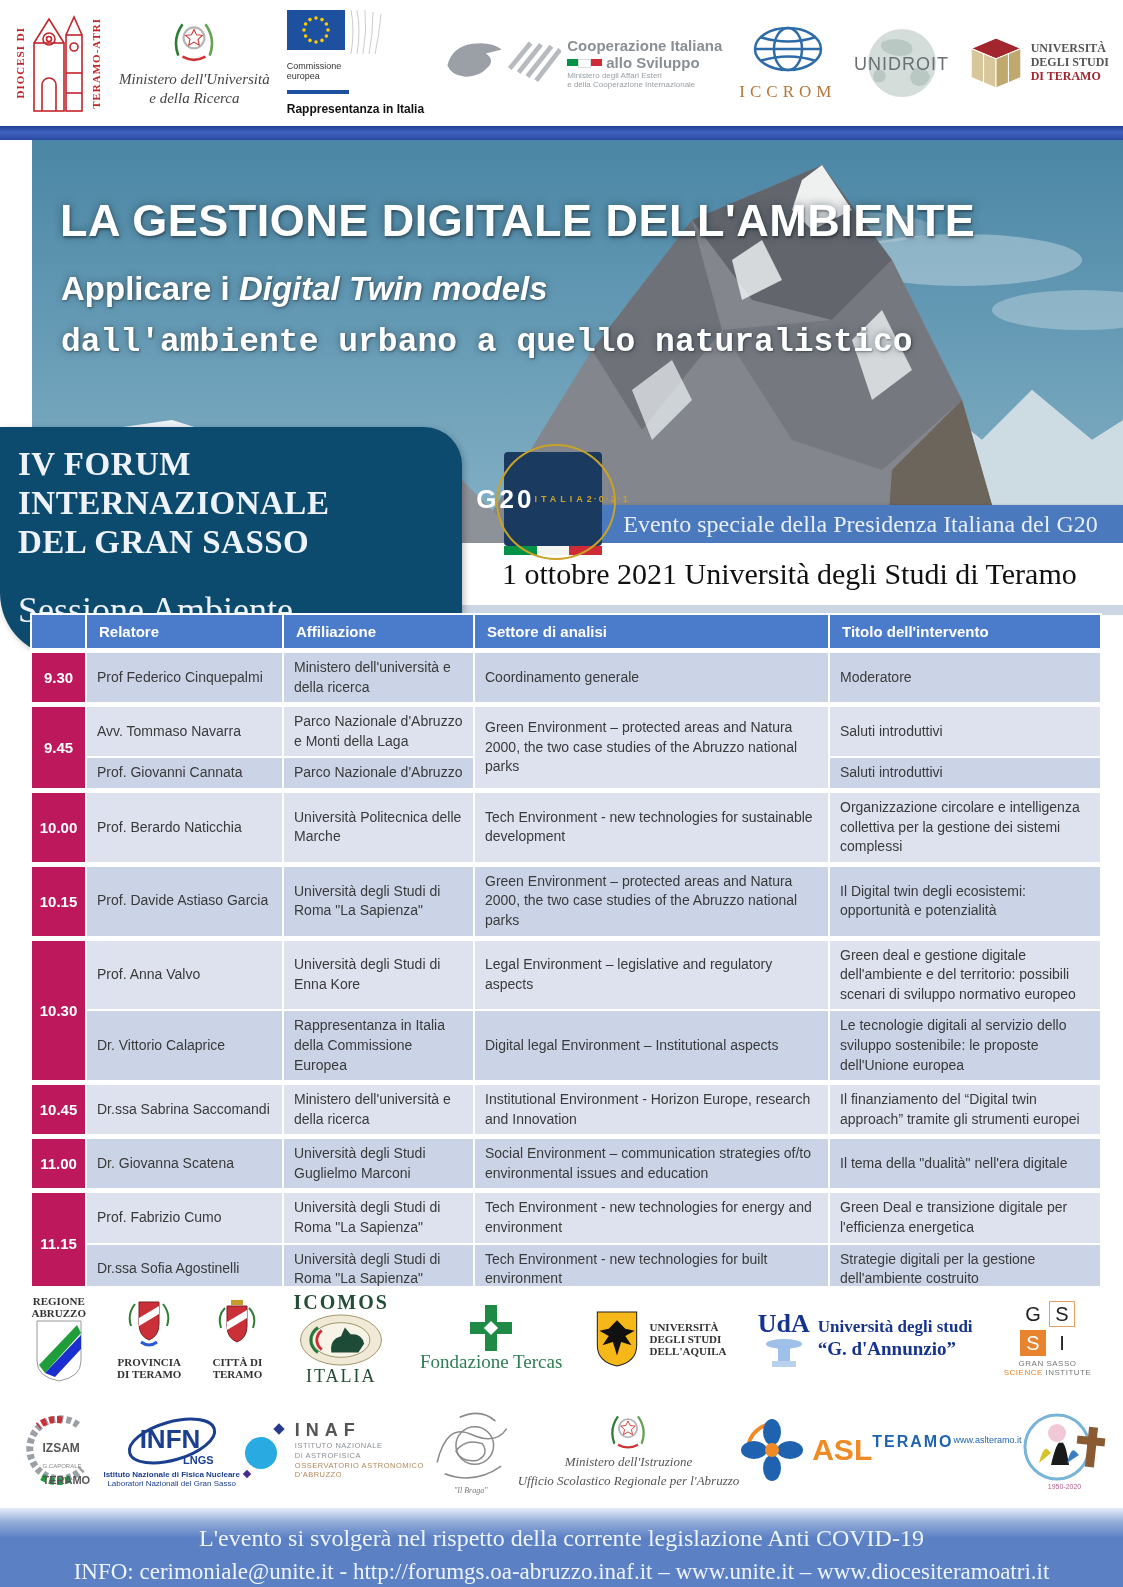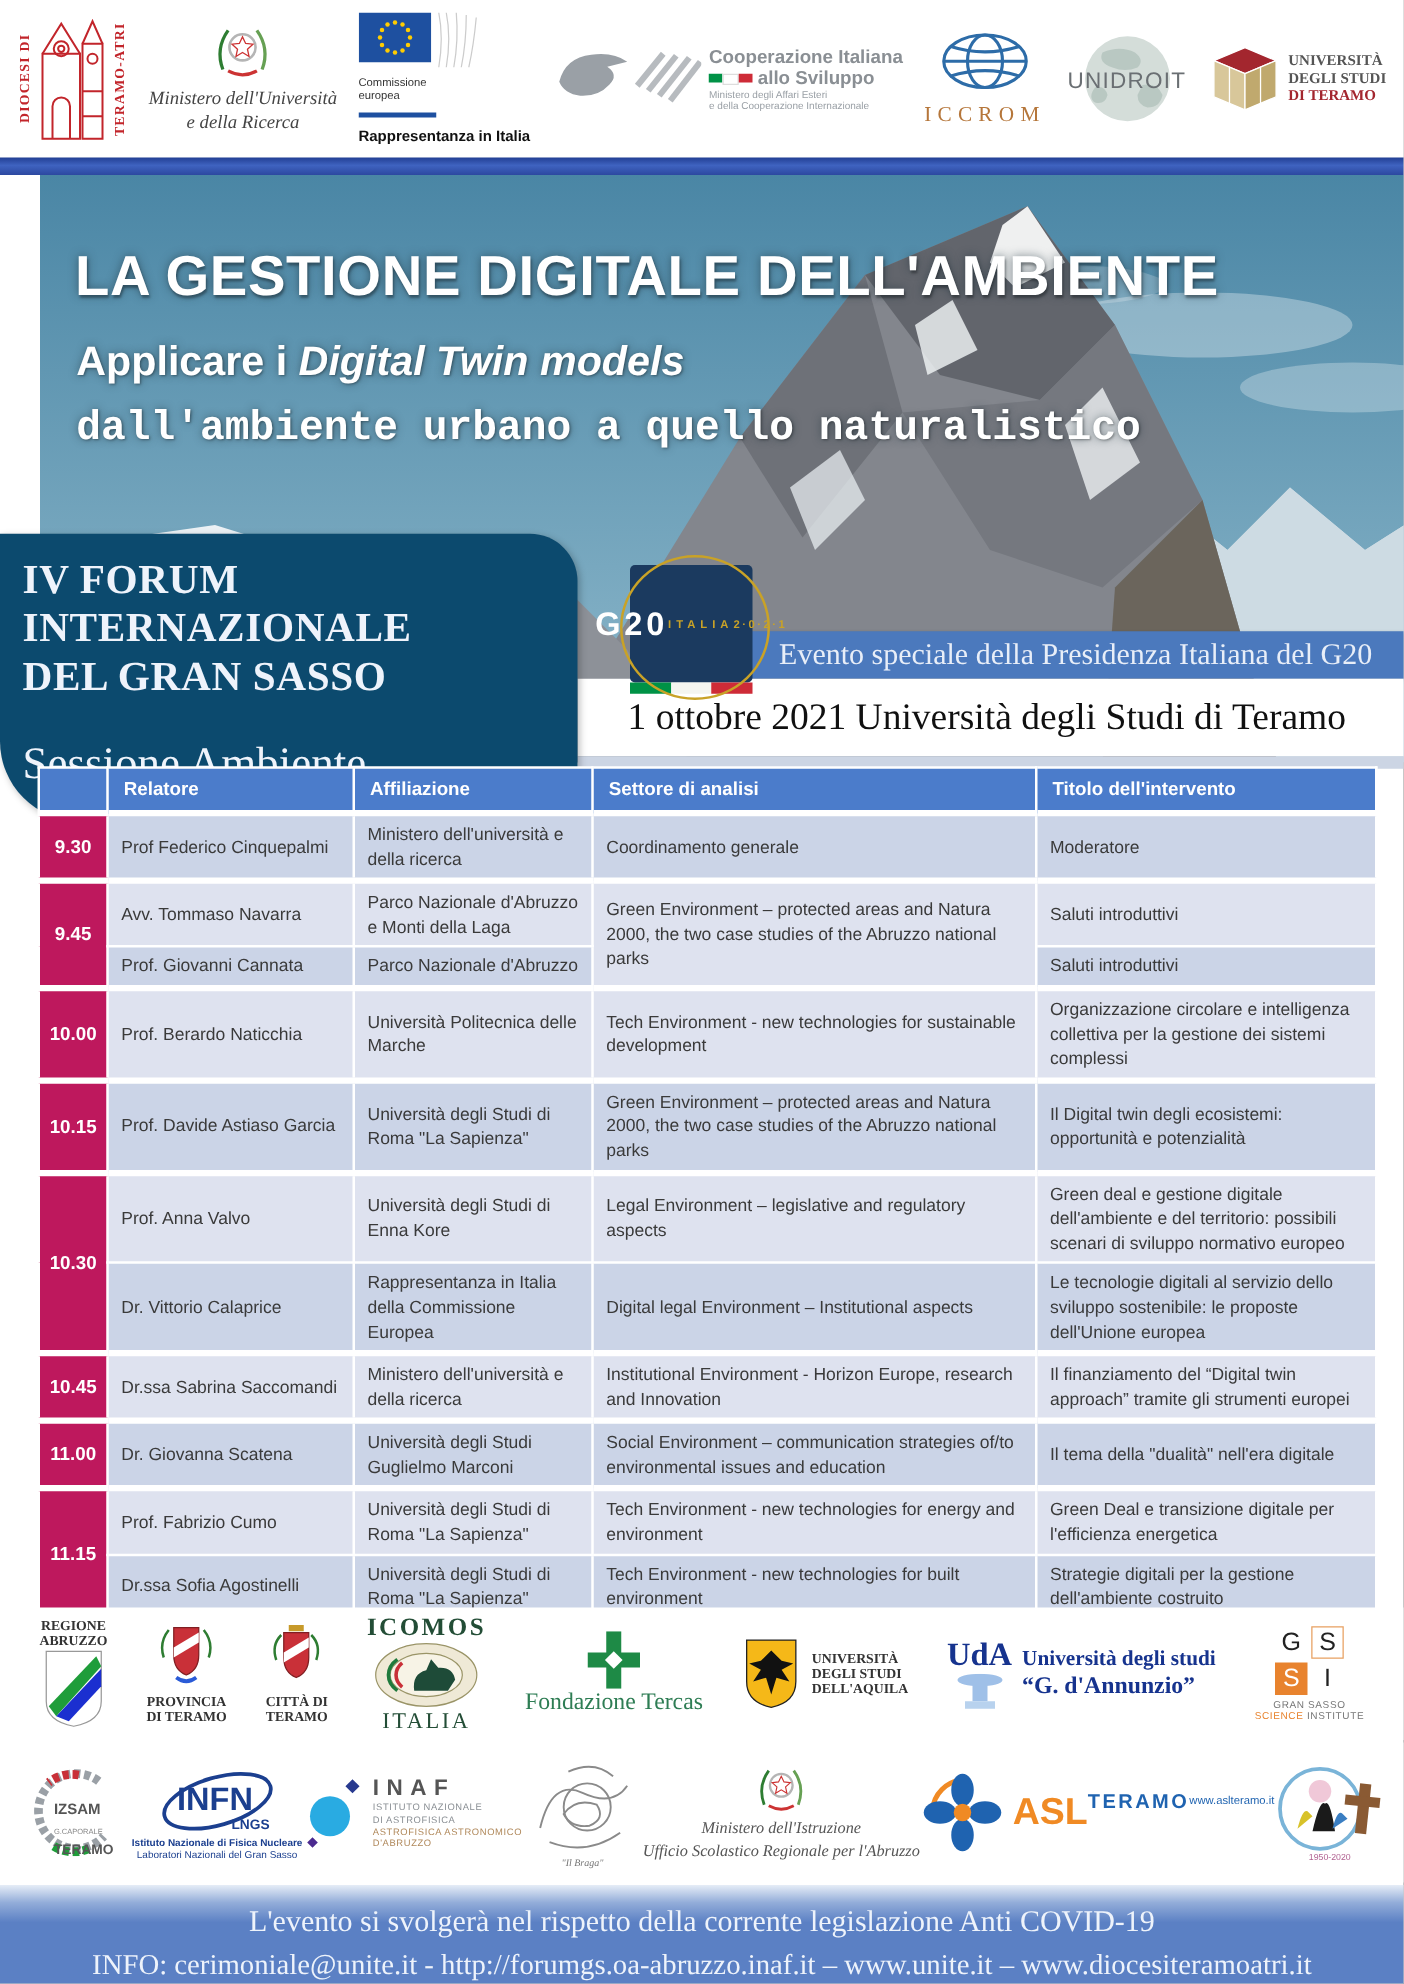--- a/index.html
+++ b/index.html
@@ -517,21 +517,21 @@
     <div class="flogo row">
       <svg width="46" height="62" viewBox="0 0 46 62">
         <rect x="34" y="6" width="8" height="8" transform="rotate(45 38 10)" fill="#283a8f"></rect>
         <circle cx="20" cy="34" r="16" fill="#29abe2"></circle>
         <rect x="3" y="52" width="6" height="6" transform="rotate(45 6 55)" fill="#4b2a8f"></rect>
       </svg>
       <div class="inaf-col">
         <span class="inaf-w">INAF</span>
         <span class="tiny-gray">ISTITUTO NAZIONALE</span>
         <span class="tiny-gray">DI ASTROFISICA</span>
-        <span class="tiny-gray" style="color:#b0885a">ASTROFISICA ASTRONOMICO</span>
+        <span class="tiny-gray" style="color:#b0885a">OSSERVATORIO ASTRONOMICO</span>
         <span class="tiny-gray" style="color:#b0885a">D'ABRUZZO</span>
       </div>
     </div>
     <div class="flogo">
       <svg width="92" height="80" viewBox="0 0 92 85">
         <g stroke="#8a8a8a" fill="none" stroke-width="1.6">
           <circle cx="50" cy="42" r="20"></circle>
           <path d="M10,60 Q20,18 46,30 T84,24"></path>
           <path d="M18,72 Q50,84 78,64"></path>
           <path d="M34,12 Q56,2 72,16"></path>

